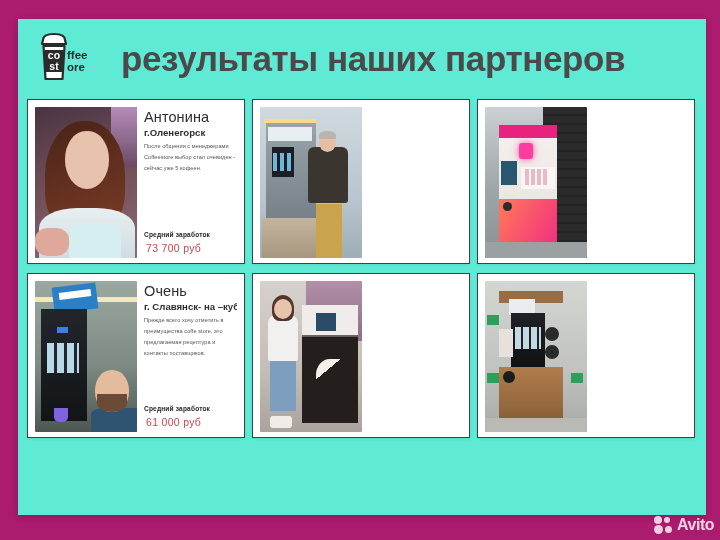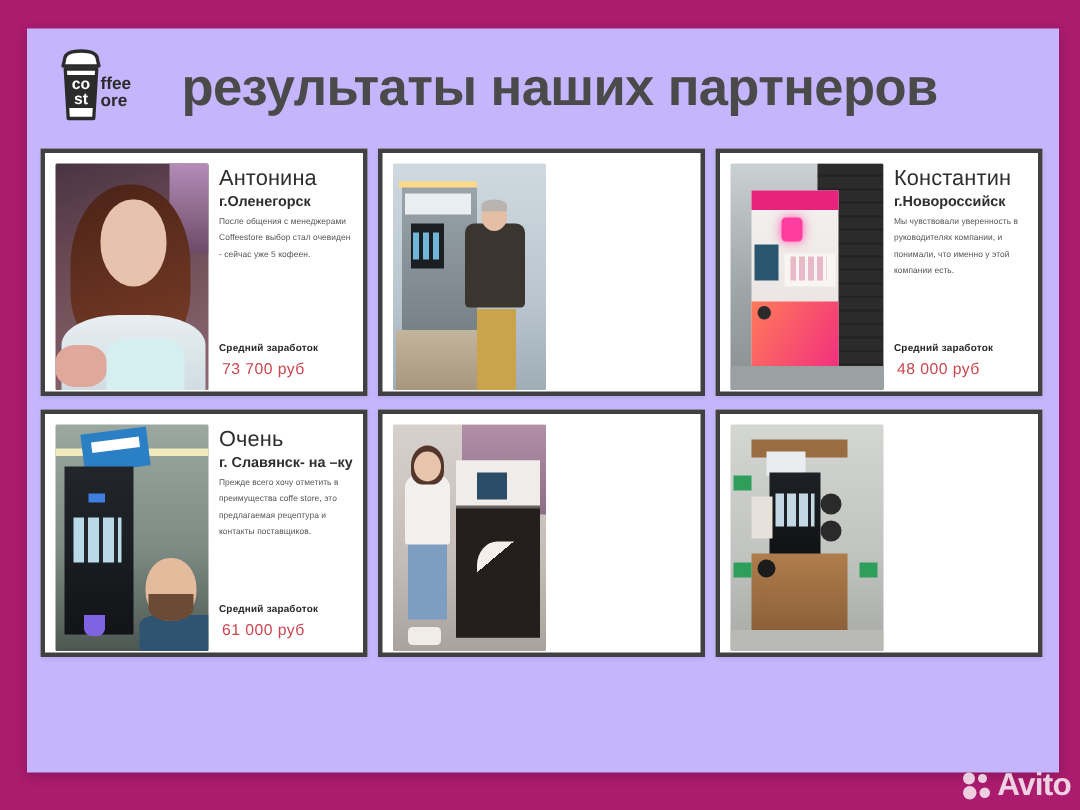--- a/index.html
+++ b/index.html
@@ -25,21 +25,21 @@
     overflow: hidden;
   }
 
   
   #sheet {
     position: absolute;
     left: 18px;
     top: 19px;
     width: 688px;
     height: 496px;
-    background: #c4b5fd;
+    background: #5eead4;
     box-shadow: 0 2px 7px rgba(0,0,0,0.18);
   }
 
   
   #header {
     position: absolute;
     left: 0;
     top: 0;
     width: 688px;
     height: 78px;
@@ -77,21 +77,21 @@
     width: 670px;
     display: flex;
     flex-wrap: wrap;
     gap: 9px 7px;
   }
 
   .card {
     width: 218px;
     height: 165px;
     background: #ffffff;
-    border: 3px solid #404040;
+    border: 1px solid #404040;
     box-shadow: 0 1px 3px rgba(0,0,0,0.07);
     display: flex;
     padding: 7px;
     overflow: hidden;
   }
 
   .card-photo {
     width: 102px;
     height: 151px;
     flex: 0 0 auto;
@@ -288,21 +288,21 @@
   #avito .dots { position: relative; width: 20px; height: 18px; }
   #avito .dots i {
     position: absolute; display: block; border-radius: 50%;
     background: rgba(255,255,255,0.86);
   }
   #avito .d1 { width: 8px;  height: 8px;  left: 0px;  top: 0px; }
   #avito .d2 { width: 6px;  height: 6px;  left: 10px; top: 1px; }
   #avito .d3 { width: 9px;  height: 9px;  left: 0px;  top: 9px; }
   #avito .d4 { width: 7px;  height: 7px;  left: 11px; top: 10px; }
   #avito .word {
-    font-size: 21px;
+    font-size: 16px;
     font-weight: bold;
     color: rgba(255,255,255,0.88);
     letter-spacing: -0.5px;
     line-height: 1;
     font-family: "Liberation Sans", sans-serif;
   }
 </style>
 </head>
 <body>
 
@@ -370,27 +370,20 @@
           <span class="ph wall"></span>
             <span class="ph kiosk"></span>
           <span class="ph topsign"></span>
             <span class="ph neon"></span>
           <span class="ph scr2"></span>
             <span class="ph shelf"></span>
           <span class="ph bott"></span>
             <span class="ph base"></span>
           <span class="ph knob"></span>
             <span class="ph floor"></span>
-        </div>
-        <div class="card-body">
-          <div class="p-name">Константин</div>
-          <div class="p-city">г.Новороссийск</div>
-          <div class="p-quote">Мы чувствовали уверенность в руководителях компании, и понимали, что именно у этой компании есть.</div>
-          <div class="p-earn-label">Средний заработок</div>
-          <div class="p-earn-value">48 000 руб</div>
         </div>
       </div>
 
       <div class="card">
         <div class="card-photo c4">
           <span class="ph strip"></span>
             <span class="ph sign"></span>
           <span class="ph signtxt"></span>
             <span class="ph mach2"></span>
           <span class="ph blue"></span>

